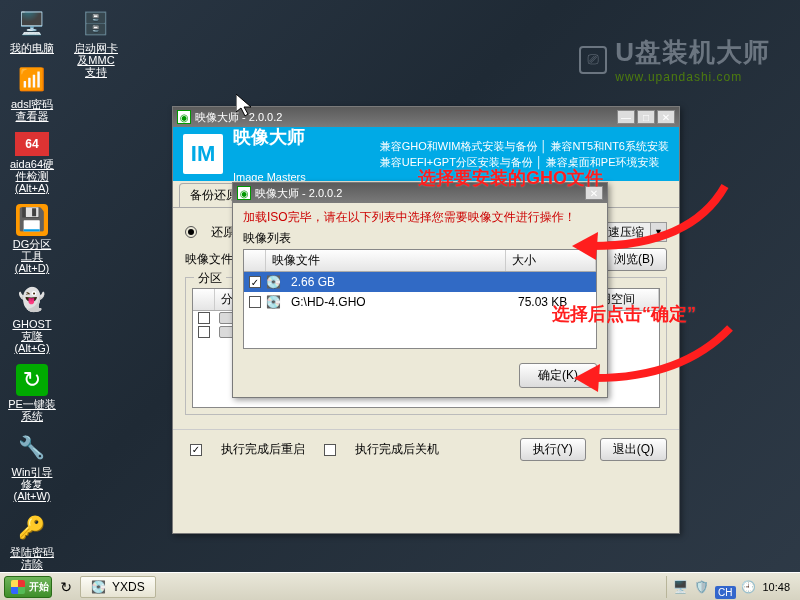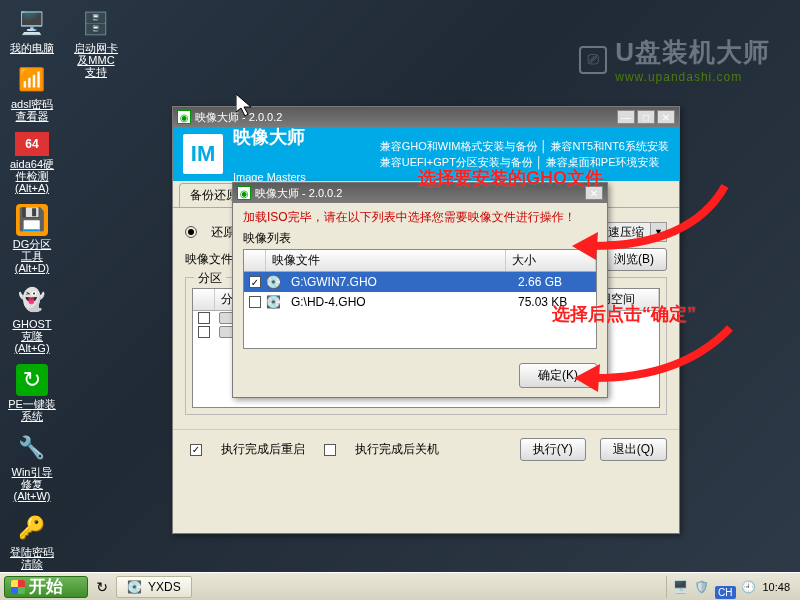--- a/index.html
+++ b/index.html
@@ -96,21 +96,21 @@
 .dlg-table{ border:1px solid #888; background:#fff; height:100px;}
 .dlg-th{display:flex;background:linear-gradient(#fefefe,#e5e5e5);border-bottom:1px solid #aaa;}
 .dlg-th .th{font-size:12px;}
 .dlg-th .dc0{width:22px}
 .dlg-th .dc1{flex:1}
 .dlg-th .dc2{width:90px}
 .dlg-actions{display:flex;justify-content:flex-end;gap:10px;padding:6px 10px;}
 
 
 .taskbar{ position:absolute; bottom:0;left:0;right:0;height:28px;background:linear-gradient(#e9e7d9,#d6d3c1);border-top:1px solid #fff;display:flex;align-items:center;padding:0 4px;gap:4px;}
-.start{ background: linear-gradient(#6fb55a,#3f8e2a); color:#fff; height:22px;border-radius:3px;padding:0 24px 0 6px;display:flex;align-items:center;gap:4px;font-weight:bold;font-size:17px;cursor:pointer;border:1px solid #2a6b18;}
+.start{ background: linear-gradient(#6fb55a,#3f8e2a); color:#fff; height:22px;border-radius:3px;padding:0 2px 0 6px;display:flex;align-items:center;gap:4px;font-weight:bold;font-size:10px;cursor:pointer;border:1px solid #2a6b18;}
 .start .flag{width:14px;height:14px;background:conic-gradient(#e33 0 25%,#5b5 0 50%,#36f 0 75%,#fd5 0);border-radius:2px;}
 .ql{width:20px;height:20px;display:flex;align-items:center;justify-content:center;font-size:14px;cursor:pointer;}
 .task{ background: linear-gradient(#fdfdf7,#e6e3d2); border:1px solid #b8b59a;height:22px;padding:0 10px;display:flex;align-items:center;gap:6px;border-radius:2px;cursor:pointer;}
 .tray{margin-left:auto;display:flex;align-items:center;gap:6px;padding:0 6px;border-left:1px solid #b8b59a;height:22px;}
 .tray .clock{font-size:11px;}
 
 
 .anno{position:absolute;color:#ff1e1e;font-size:18px;font-weight:bold;z-index:20;text-shadow:0 0 2px #fff4;}
 .arrow{position:absolute;z-index:19;}
 
@@ -254,21 +254,20 @@
     <div style="font-size:12px;margin:2px 0;">映像列表</div>
     <div class="dlg-table">
       <div class="dlg-th">
         <div class="th dc0"></div>
         <div class="th dc1">映像文件</div>
         <div class="th dc2">大小</div>
       </div>
       <div class="trow sel">
         <span class="chkbox" style="color:#000;background:#fff;">✓</span>
         <span style="margin-right:4px;">💽</span>
-        <span class="td" style="flex:1">G:\GWIN7.GHO</span>
         <span class="td" style="width:84px">2.66 GB</span>
       </div>
       <div class="trow">
         <span class="chkbox"></span>
         <span style="margin-right:4px;">💽</span>
         <span class="td" style="flex:1">G:\HD-4.GHO</span>
         <span class="td" style="width:84px">75.03 KB</span>
       </div>
     </div>
   </div>

